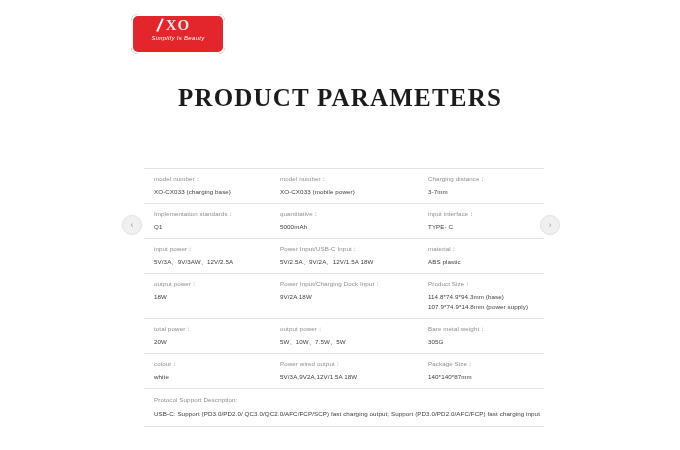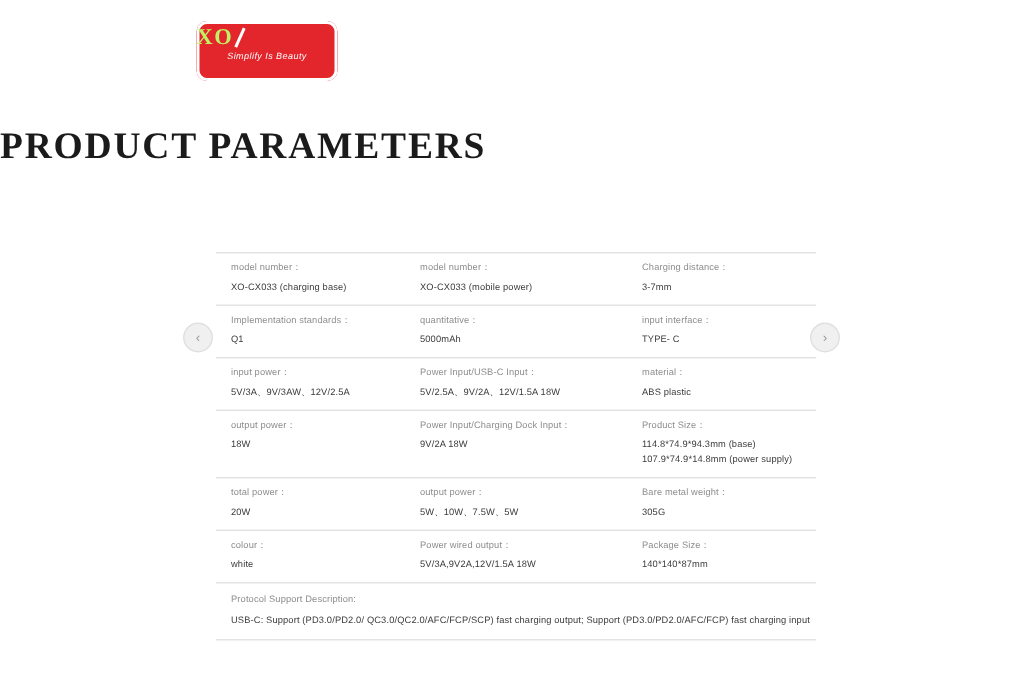--- a/index.html
+++ b/index.html
@@ -33,22 +33,22 @@
     border-radius: 7px;
     background: #e2262c;
     position: relative;
     box-shadow: 0 0 0 2px #ffffff inset;
   }
   .logo-xo {
     position: absolute;
     top: 3px;
     left: 0;
     width: 94px;
-    text-align: left;
-    color: #bef264;
+    text-align: center;
+    color: #e5e5e5;
     font-size: 15px;
     font-weight: bold;
     letter-spacing: 1px;
     font-family: "Liberation Serif", serif;
   }
   .logo-tag {
     position: absolute;
     top: 21px;
     left: 0;
     width: 94px;
@@ -66,21 +66,21 @@
     height: 14px;
     background: #ffffff;
     transform: rotate(24deg);
   }
   
   .title {
     position: absolute;
     left: 0;
     top: 84px;
     width: 680px;
-    text-align: left;
+    text-align: center;
     font-size: 25px;
     font-weight: bold;
     letter-spacing: 1.2px;
     color: #1b1b1b;
     font-family: "Liberation Serif", serif;
   }
   
   .table {
     position: absolute;
     left: 144px;

